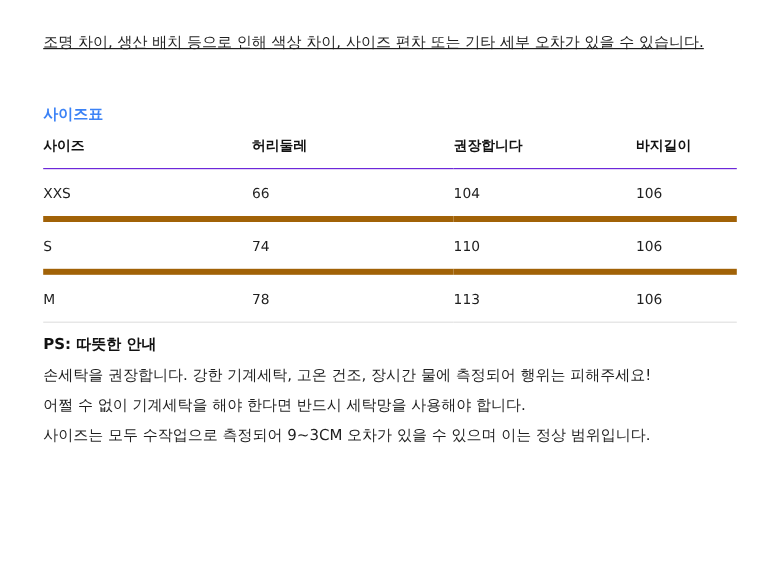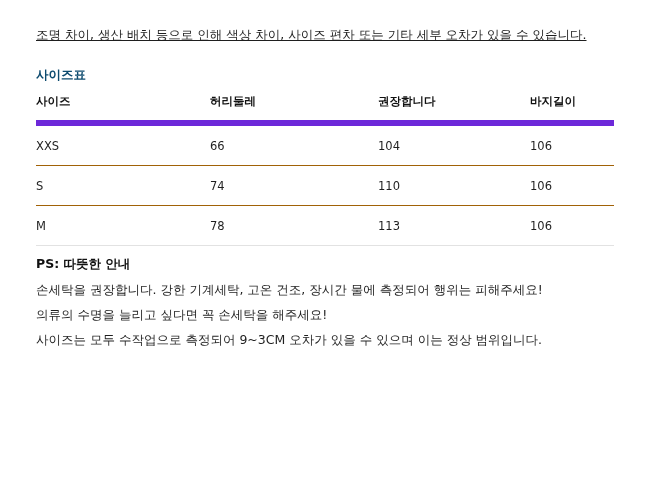--- a/index.html
+++ b/index.html
@@ -27,47 +27,47 @@
     color: #1f1f1f;
   }
   .intro p {
     margin: 0;
     white-space: nowrap;
     text-decoration: underline;
   }
   .section-title {
     font-size: 12.5px;
     font-weight: bold;
-    color: #0c4a6e;
-    margin-top: 20px;
+    color: #3b82f6;
+    margin-top: 40px;
     margin-bottom: 10px;
   }
   table.size-table {
     width: 100%;
     border-collapse: collapse;
     font-size: 11.5px;
     table-layout: fixed;
   }
   table.size-table th,
   table.size-table td {
     text-align: left;
     padding: 0;
     font-weight: normal;
   }
   table.size-table thead th {
     font-weight: bold;
     font-size: 11.5px;
     color: #111111;
     padding-bottom: 11px;
-    border-bottom: 6px solid #6d28d9;
+    border-bottom: 1px solid #6d28d9;
   }
   table.size-table tbody td {
     height: 39px;
     vertical-align: middle;
-    border-bottom: 1px solid #a16207;
+    border-bottom: 5px solid #a16207;
     color: #1f1f1f;
   }
   table.size-table tbody tr:last-child td {
     border-bottom: 1px solid #e2e2e2;
   }
   .col-size { width: 174px; }
   .col-waist { width: 168px; }
   .col-hip { width: 152px; }
   .col-length { width: auto; }
 
@@ -129,18 +129,18 @@
         <td>113</td>
         <td>106</td>
       </tr>
     </tbody>
   </table>
 
   <div class="ps-block">
     <div class="ps-title">PS: 따뜻한 안내</div>
     <div class="ps-lines">
       <p>손세탁을 권장합니다. 강한 기계세탁, 고온 건조, 장시간 물에 측정되어 행위는 피해주세요!</p>
-      <p>의류의 수명을 늘리고 싶다면 꼭 손세탁을 해주세요!</p>
+      <p>어쩔 수 없이 기계세탁을 해야 한다면 반드시 세탁망을 사용해야 합니다.</p>
       <p>사이즈는 모두 수작업으로 측정되어 9~3CM 오차가 있을 수 있으며 이는 정상 범위입니다.</p>
     </div>
   </div>
 
 </div>
 
 </body></html>

